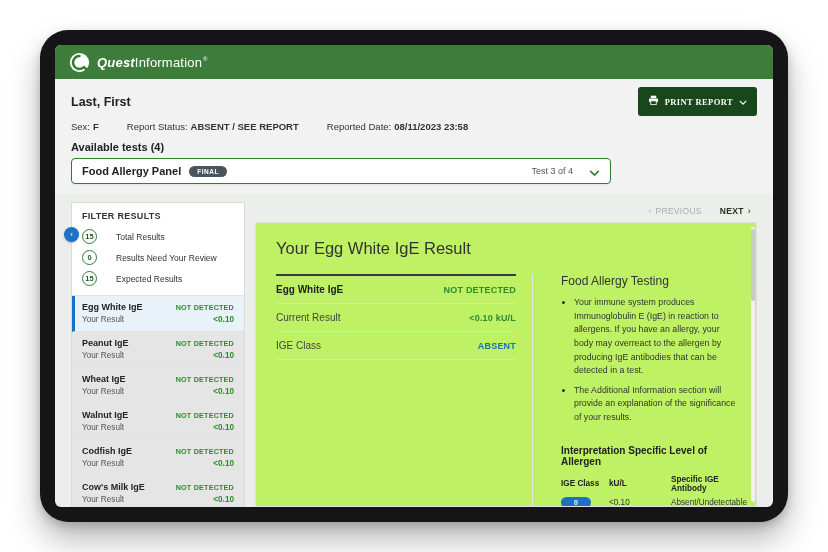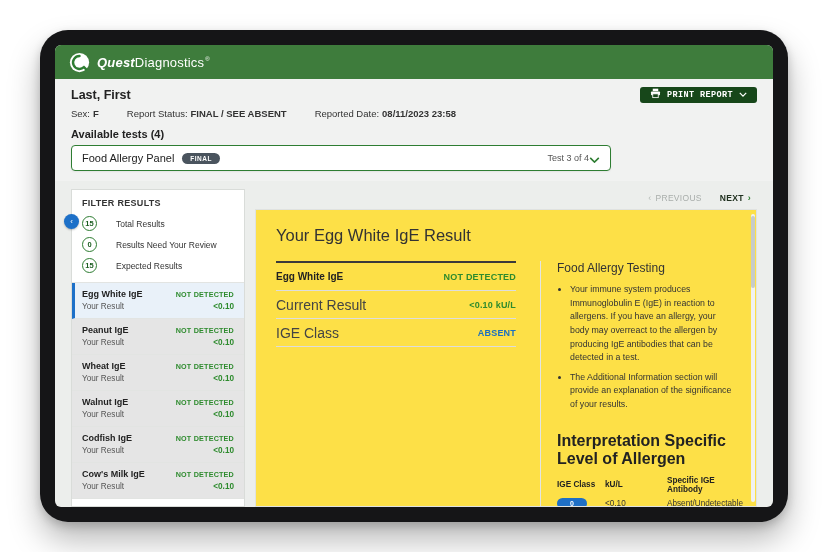--- a/index.html
+++ b/index.html
@@ -11,28 +11,28 @@
   .appbar{height:34px;background:#3e7c3c;display:flex;align-items:center;padding:0 14px;flex-shrink:0;}
   .logo{width:21px;height:21px;margin-right:7px;flex-shrink:0;}
   .brand{color:#fff;font-size:13px;letter-spacing:.2px;}
   .brand .bold{font-weight:700;font-style:italic;}
   .reg{font-size:6px;vertical-align:super;margin-left:1px;}
 
   
   .patient{background:#f1f2f1;padding:8px 16px 10px;flex-shrink:0;}
   .prow1{display:flex;justify-content:space-between;align-items:center;}
   .pname{font-size:12.5px;font-weight:700;color:#222;}
-  .printbtn{background:#17471a;color:#fff;font-size:8.5px;font-weight:700;letter-spacing:.4px;border:none;border-radius:3px;padding:1px 10px;display:flex;align-items:center;gap:6px;cursor:pointer;font-family:Liberation Mono, monospace;}
+  .printbtn{background:#17471a;color:#fff;font-size:8.5px;font-weight:700;letter-spacing:.4px;border:none;border-radius:3px;padding:8px 10px;display:flex;align-items:center;gap:6px;cursor:pointer;font-family:Liberation Serif, serif;}
   .meta{display:flex;gap:28px;margin-top:5px;font-size:9.5px;color:#333;}
   .meta .val{font-weight:700;margin-left:3px;}
   .avail{margin-top:9px;font-size:11px;font-weight:700;color:#222;}
   .dropdown{margin-top:5px;width:540px;height:26px;background:#fff;border:1px solid #2e7d32;border-radius:4px;display:flex;align-items:center;padding:0 10px;box-sizing:border-box;cursor:pointer;box-shadow:0 1px 2px rgba(0,0,0,.06);}
-  .ddname{font-size:11px;font-weight:400;color:#222;}
+  .ddname{font-size:11px;font-weight:700;color:#222;}
   .badge{background:#4a545e;color:#fff;font-size:6.5px;font-weight:700;letter-spacing:.5px;border-radius:8px;padding:2px 8px;margin-left:8px;}
-  .ddpos{margin-left:auto;font-size:9px;color:#555;margin-right:0;}
+  .ddpos{margin-left:auto;font-size:9px;color:#555;margin-right:16px;}
 
   
   .content{flex:1;display:flex;padding:8px 16px 0;gap:10px;overflow:hidden;min-height:0;}
 
   
   .sidebar{width:174px;background:#fff;border:1px solid #d9dcd9;box-sizing:border-box;position:relative;flex-shrink:0;}
   .ftitle{padding:8px 10px 5px;font-size:9px;font-weight:700;color:#333;letter-spacing:.3px;}
   .countrow{display:flex;align-items:center;gap:19px;padding:3px 10px;}
   .ccircle{width:15px;height:15px;border:1.5px solid #2e7d32;border-radius:50%;display:flex;align-items:center;justify-content:center;font-size:7.5px;font-weight:700;color:#1b5e20;box-sizing:border-box;flex-shrink:0;background:#fff;}
   .clabel{font-size:8.5px;color:#333;}
@@ -47,37 +47,37 @@
   .ivalue{font-size:8.2px;font-weight:700;color:#2e8b2e;}
   .collapse{position:absolute;left:-8px;top:24px;width:15px;height:15px;border-radius:50%;background:#1d70c8;color:#fff;display:flex;align-items:center;justify-content:center;font-size:8px;cursor:pointer;box-shadow:0 1px 2px rgba(0,0,0,.25);}
 
   
   .maincol{flex:1;display:flex;flex-direction:column;min-width:0;}
   .navrow{height:18px;display:flex;justify-content:flex-end;align-items:center;gap:18px;padding-right:6px;flex-shrink:0;}
   .prev{font-size:8.5px;color:#a9aeab;display:flex;align-items:center;gap:4px;cursor:pointer;letter-spacing:.3px;}
   .next{font-size:8.5px;color:#20301f;font-weight:700;display:flex;align-items:flex-start;gap:4px;cursor:pointer;letter-spacing:.3px;}
   .chev-g{color:#2e7d32;font-size:9px;}
   .chev-gr{color:#b5bab7;font-size:9px;}
-  .panel{flex:1;background:#fde047;margin-top:2px;padding:16px 20px;position:relative;overflow:hidden;border:1px solid #e0e2e0;box-sizing:border-box;min-height:0;}
+  .panel{flex:1;background:#bef264;margin-top:2px;padding:16px 20px;position:relative;overflow:hidden;border:1px solid #e0e2e0;box-sizing:border-box;min-height:0;}
   .ptitle{font-size:16.5px;color:#333;font-weight:400;}
   .cols{display:flex;margin-top:16px;align-items:flex-start;}
   .leftcol{width:240px;flex-shrink:0;}
   .rrow{display:flex;justify-content:space-between;align-items:center;height:27px;border-bottom:1px solid #ddd;}
   .rrow.first{border-top:2px solid #3a3a3a;}
-  .rlabel{font-size:14px;color:#444;}
+  .rlabel{font-size:10px;color:#444;}
   .rlabel.bold{font-weight:700;font-size:10px;color:#222;}
   .rvalue{font-size:9px;font-weight:700;letter-spacing:.2px;}
   .green{color:#2e8b2e;}
   .blue{color:#1a6fc0;}
 
-  .rightcol{flex:1;margin-left:24px;padding-left:16px;border-left:1px solid #e3e5e3;min-width:0;}
+  .rightcol{flex:1;margin-left:16px;padding-left:28px;border-left:1px solid #e3e5e3;min-width:0;}
   .ititle{font-size:12px;color:#333;}
   .bullets{margin:8px 0 0;padding-left:13px;}
   .bullets li{font-size:8.8px;color:#333;line-height:1.55;margin-bottom:6px;}
-  .interp{margin-top:20px;font-size:16px;font-weight:700;color:#222;}
+  .interp{margin-top:20px;font-size:10px;font-weight:700;color:#222;}
   .table{margin-top:8px;}
   .throw{display:flex;align-items:center;margin-bottom:4px;}
   .thc{font-size:8.2px;font-weight:700;color:#222;}
   .c1{width:48px;flex-shrink:0;}
   .c2{width:62px;flex-shrink:0;}
   .c3{flex:1;}
   .pill{width:30px;height:11px;border-radius:6px;color:#fff;font-size:7px;font-weight:700;display:flex;align-items:center;justify-content:center;letter-spacing:.2px;}
   .trc{font-size:8.2px;color:#333;}
 
   .scrollbar{position:absolute;right:1px;top:4px;bottom:4px;width:4px;background:#f1f1f1;border-radius:2px;}
@@ -90,21 +90,21 @@
   <div class="tablet">
     <div class="screen">
 
       <div class="appbar">
         <span class="logo">
           <svg viewBox="0 0 24 24" width="21" height="21">
             <circle cx="12" cy="12" r="11" fill="#ffffff"></circle>
             <path d="M12 4.6a7.4 7.4 0 1 0 5.1 12.8l2.3 2.3" stroke="#2e7d32" stroke-width="2.8" fill="none" stroke-linecap="round"></path>
           </svg>
         </span>
-        <span class="brand"><span class="bold">Quest</span><span>Diagnostics</span><span class="reg">®</span></span>
+        <span class="brand"><span class="bold">Quest</span><span>Information</span><span class="reg">®</span></span>
       </div>
 
       <div class="patient">
         <div class="prow1">
           <span class="pname">Last, First</span>
           <button class="printbtn">
             <span>
               <svg viewBox="0 0 16 16" width="11" height="11">
                 <rect x="4" y="1" width="8" height="3.5" fill="#fff"></rect>
                 <rect x="1.5" y="5" width="13" height="5.5" rx="1" fill="#fff"></rect>
@@ -114,21 +114,21 @@
             <span>PRINT REPORT</span>
             <span>
               <svg viewBox="0 0 10 6" width="8" height="5">
                   <polyline points="1,1 5,5 9,1" fill="none" stroke="#fff" stroke-width="1.6"></polyline>
                 </svg>
             </span>
           </button>
         </div>
         <div class="meta">
           <span><span>Sex:</span><span class="val">F</span></span>
-          <span><span>Report Status:</span><span class="val">FINAL / SEE ABSENT</span></span>
+          <span><span>Report Status:</span><span class="val">ABSENT / SEE REPORT</span></span>
           <span><span>Reported Date:</span><span class="val">08/11/2023 23:58</span></span>
         </div>
         <div class="avail">Available tests (4)</div>
         <div class="dropdown">
           <span class="ddname">Food Allergy Panel</span>
           <span class="badge">FINAL</span>
           <span class="ddpos">Test 3 of 4</span>
           <span>
             <svg viewBox="0 0 12 7" width="11" height="6">
                 <polyline points="1,1 6,6 11,1" fill="none" stroke="#2e7d32" stroke-width="1.8"></polyline>

